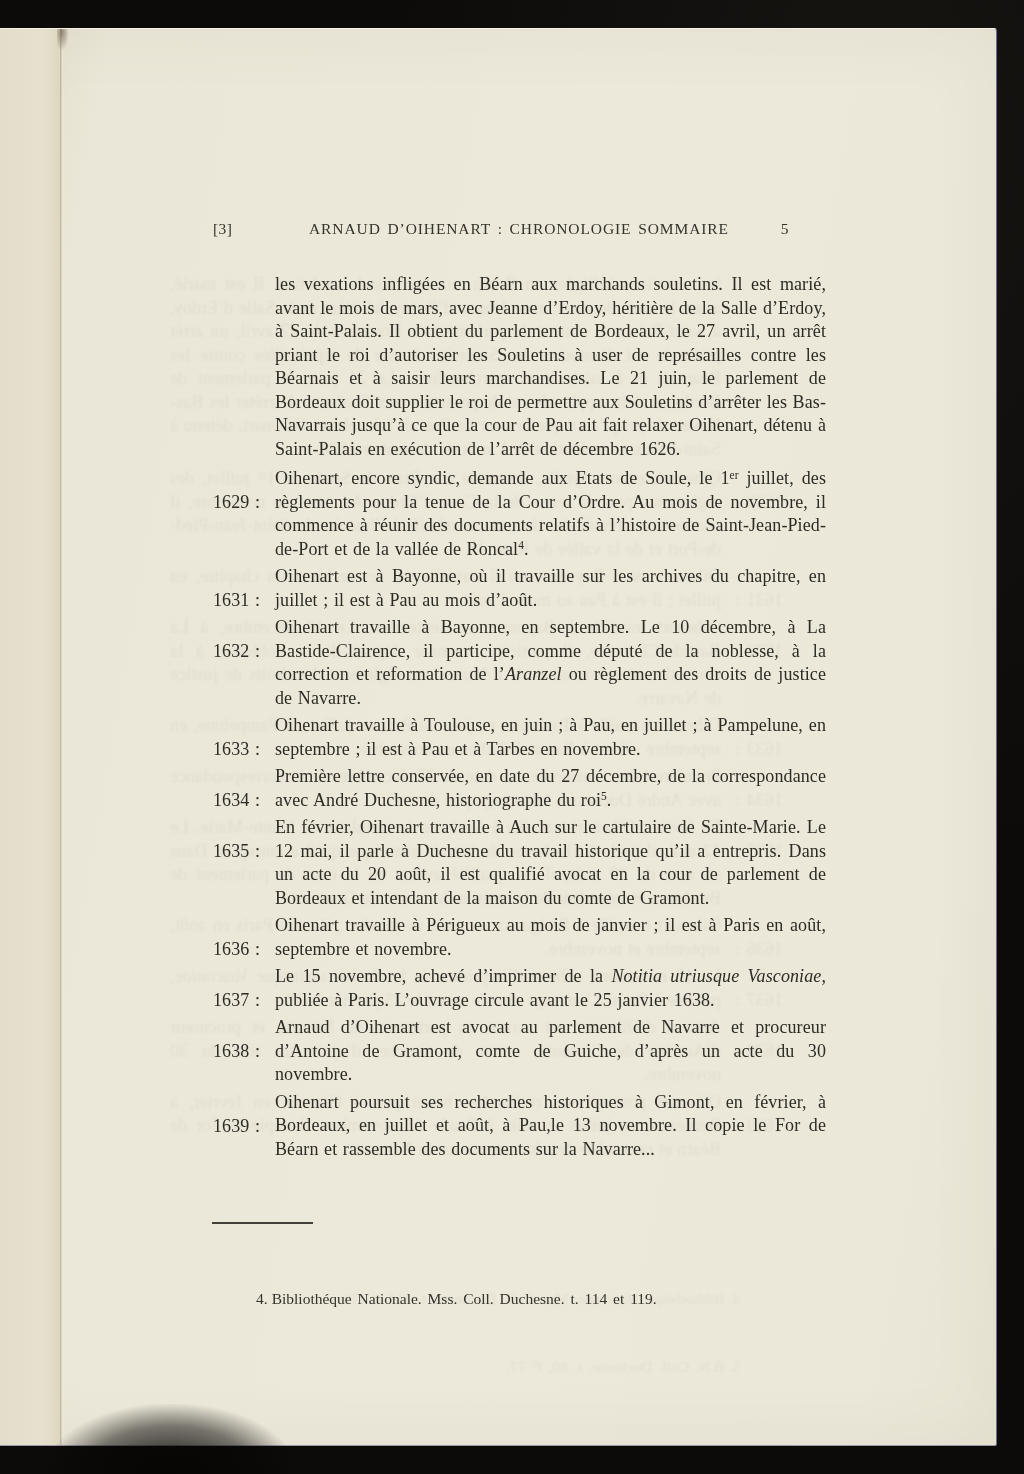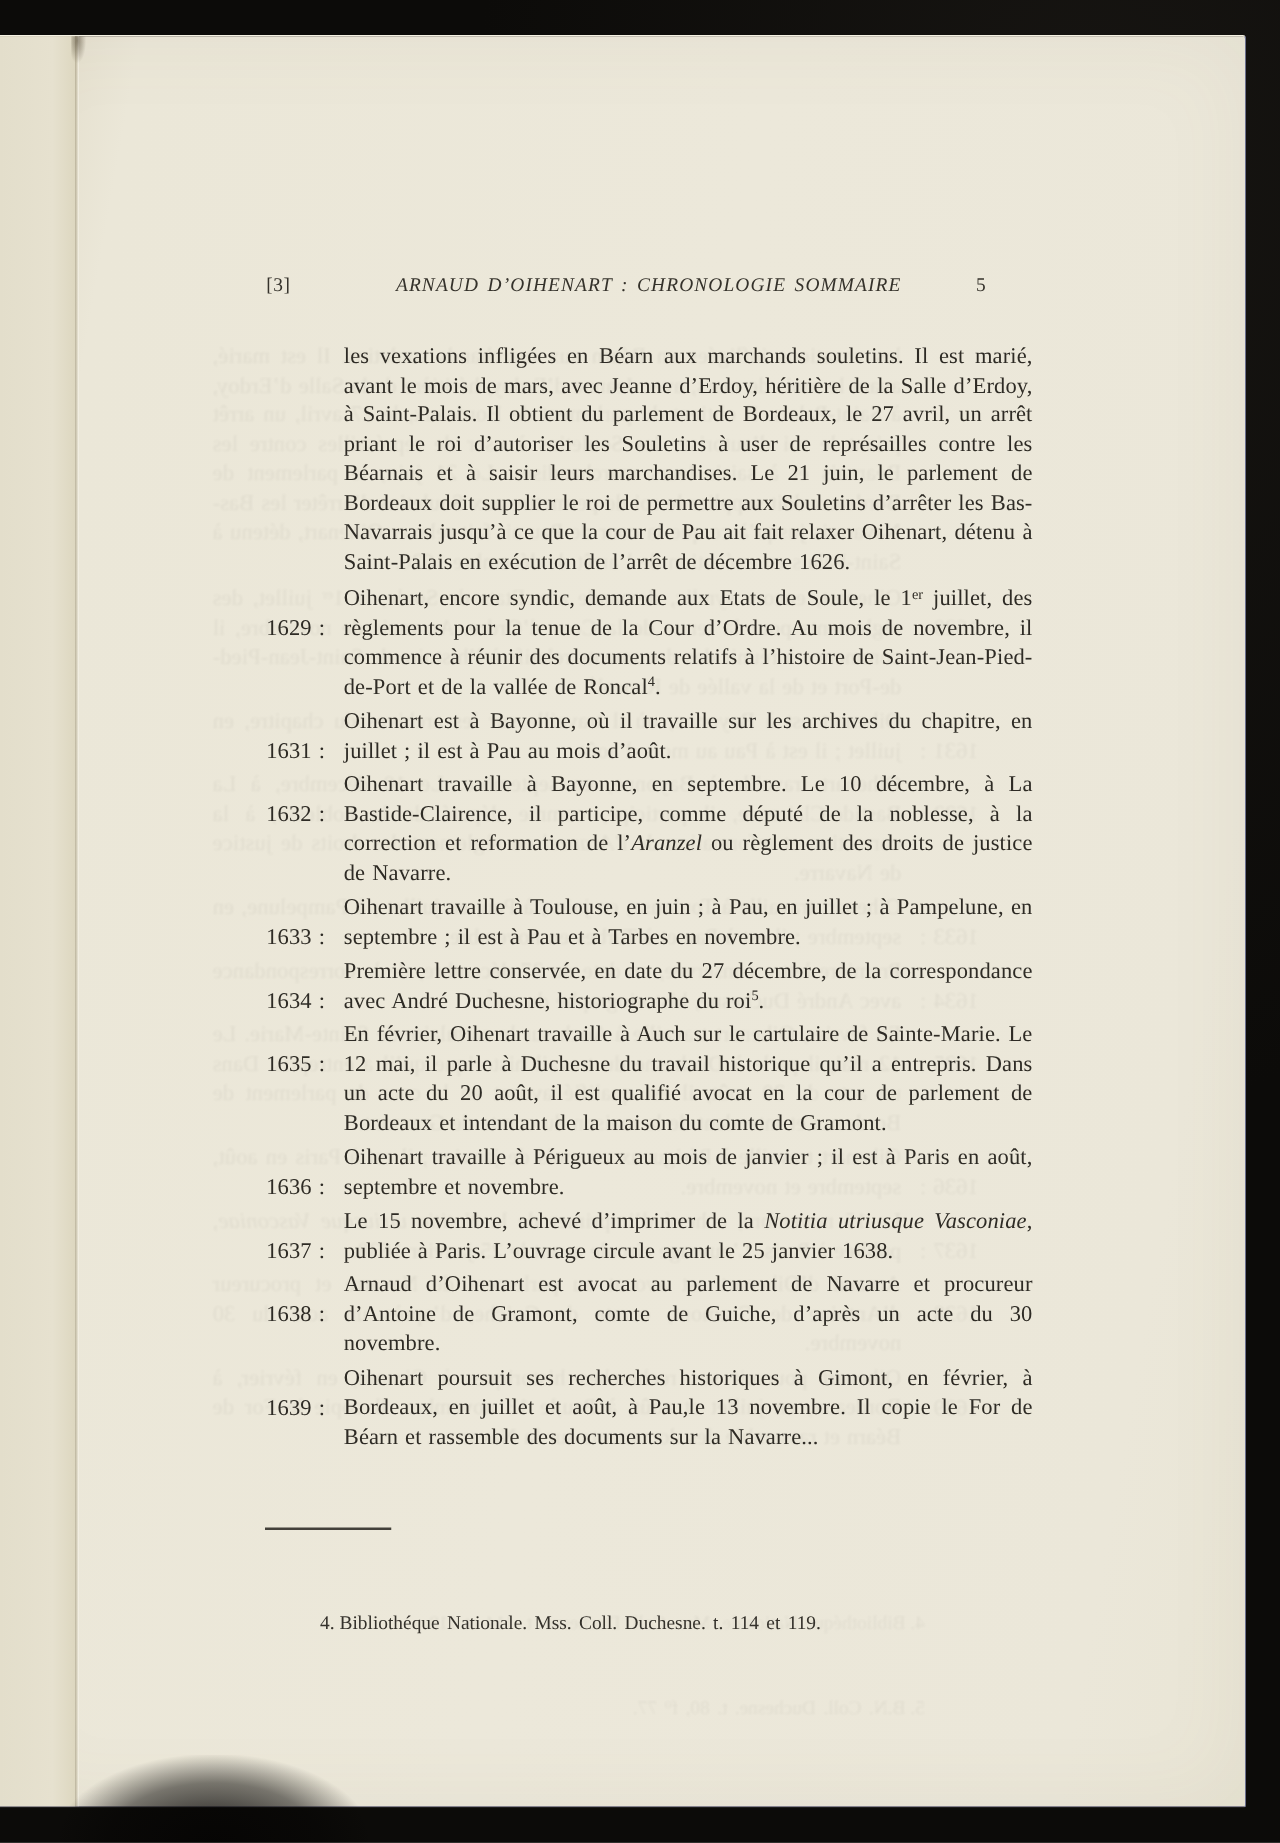--- a/index.html
+++ b/index.html
@@ -23,21 +23,21 @@
     background:linear-gradient(90deg,#e3decb 0%,#e6e1cf 70%,#ddd7c0 100%);}
   .crease{position:absolute;left:60px;top:0;bottom:0;width:3px;
     background:linear-gradient(90deg,rgba(148,138,108,.55),rgba(185,176,148,.35) 55%,rgba(250,247,238,.85));}
   .crease::before{content:"";position:absolute;top:0;left:-3px;width:12px;height:22px;
     background:radial-gradient(ellipse at 40% 15%,rgba(88,78,58,.6),rgba(88,78,58,0) 70%);}
   .corner-shadow{position:absolute;left:46px;top:1404px;width:250px;height:70px;
     background:radial-gradient(ellipse at 50% 100%,rgba(6,5,4,.95) 0%,rgba(6,5,4,.5) 48%,rgba(6,5,4,0) 72%);}
   .header{position:absolute;left:213px;top:191px;width:612px;height:22px;
     font-size:15.5px;color:#35322b;letter-spacing:.4px;}
   .folio{position:absolute;left:0;top:0;}
-  .running-title{position:absolute;left:0;right:0;text-align:center;letter-spacing:.9px;word-spacing:2px;font-style:italic;}
+  .running-title{position:absolute;left:0;right:0;text-align:center;letter-spacing:.9px;word-spacing:2px;}
   .pageno{position:absolute;right:36px;top:0;}
   .textcol{position:absolute;left:275px;top:244px;width:551px;
     font-size:18px;line-height:23.5px;color:#2e2b25;text-align:justify;word-spacing:1px;letter-spacing:.1px;}
   .intro{margin:0 0 6px 0;}
   .entry{position:relative;margin-bottom:4px;}
   .entry-year{position:absolute;left:-62px;top:0;white-space:pre;text-align:center;margin-top:24px;}
   sup{font-size:11.5px;line-height:0;position:relative;top:-5.5px;vertical-align:baseline;letter-spacing:0;}
   i{font-style:italic;}
   .footrule{position:absolute;left:212px;top:1193px;width:101px;height:2px;background:#43403a;}
   .footnotes{position:absolute;left:256px;top:1212px;width:560px;

